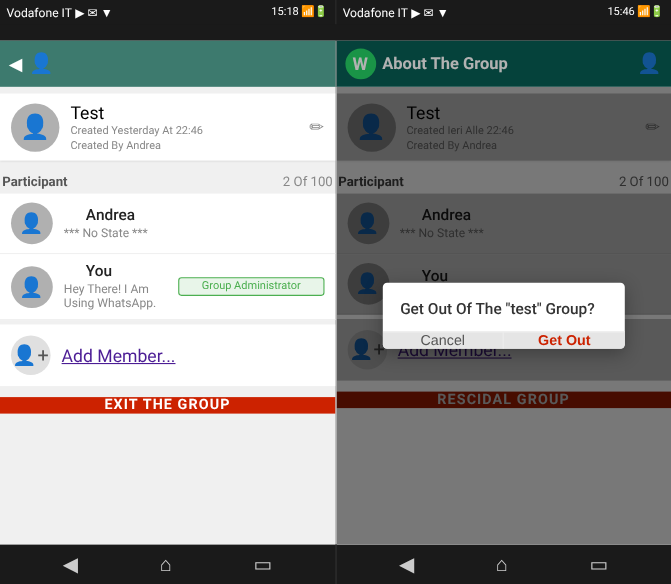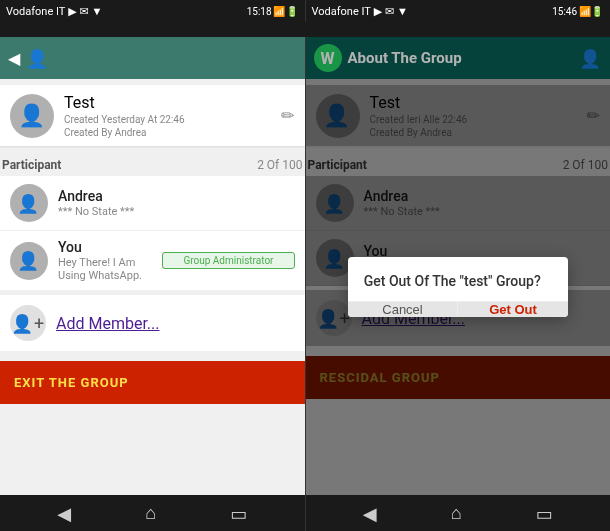--- a/index.html
+++ b/index.html
@@ -172,20 +172,21 @@
       justify-content: center;
       color: #666;
       font-size: 18px;
       flex-shrink: 0;
     }
     .participant-info { flex: 1; }
     .participant-name {
       font-size: 14px;
       color: #222;
       font-weight: 500;
+      margin-left: 20px;
     }
     .participant-status {
       font-size: 11px;
       color: #888;
       margin-top: 1px;
     }
     .admin-badge {
       background: #e8f5e9;
       border: 1px solid #4caf50;
       color: #4caf50;
@@ -217,23 +218,22 @@
     .add-member-label {
       font-size: 16px;
       color: #4c1d95;
       text-decoration: underline;
     }
 
     
     .exit-button {
       background: #cc2200;
       margin: 10px 0 0 0;
-      padding: 14px;
-      text-align: left;
-      color: #fde047;
+      text-align: center;
+      color: #ffffff;
       font-size: 13px;
       font-weight: bold;
       letter-spacing: 1px;
       cursor: pointer;
     }
 
     
     .nav-bars {
       display: flex;
       height: 36px;

